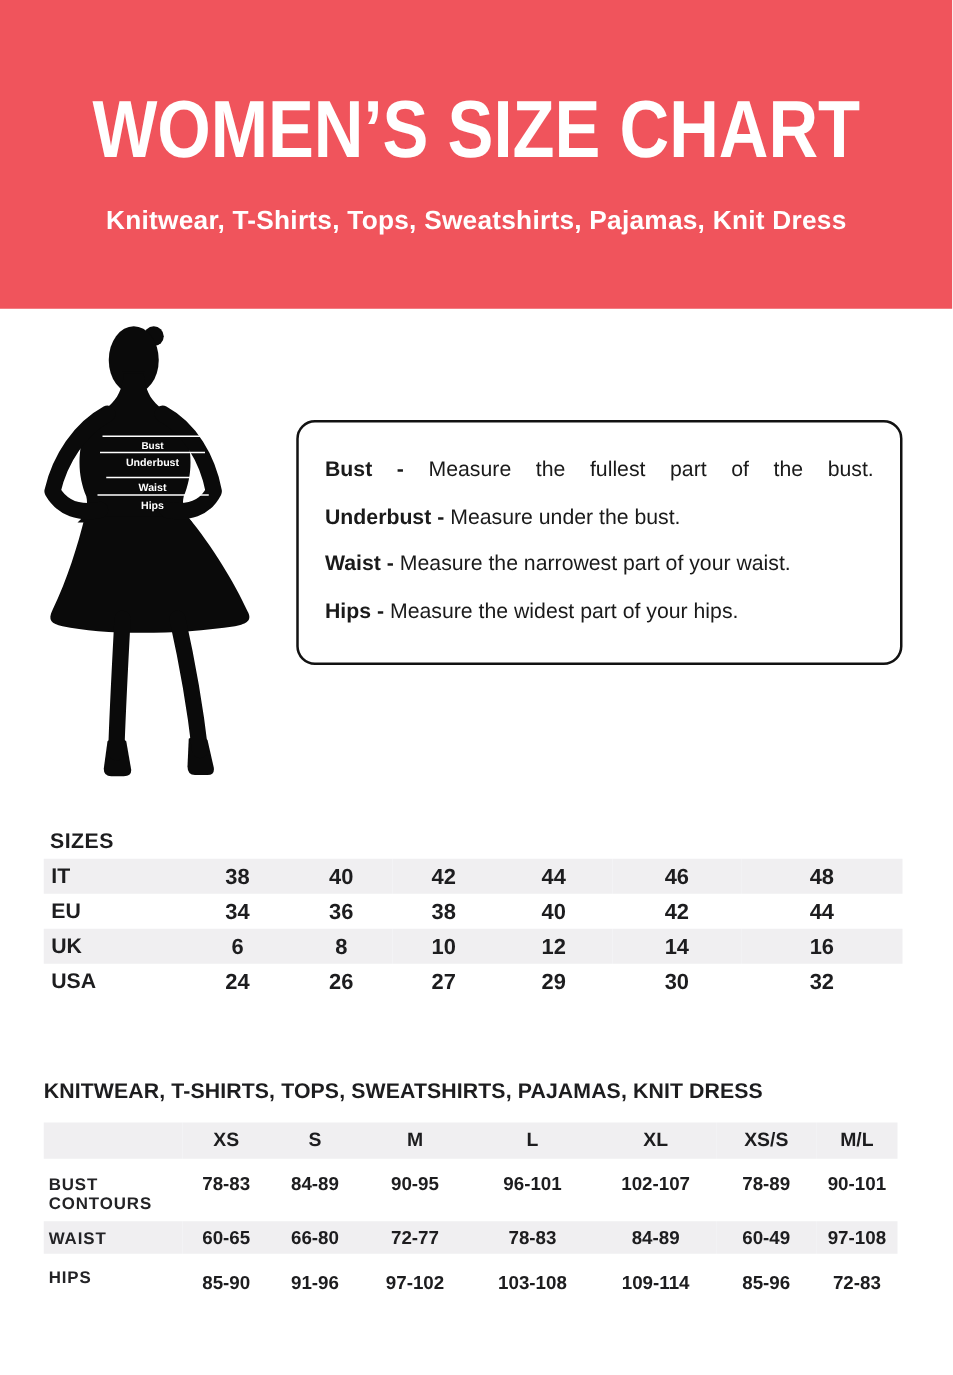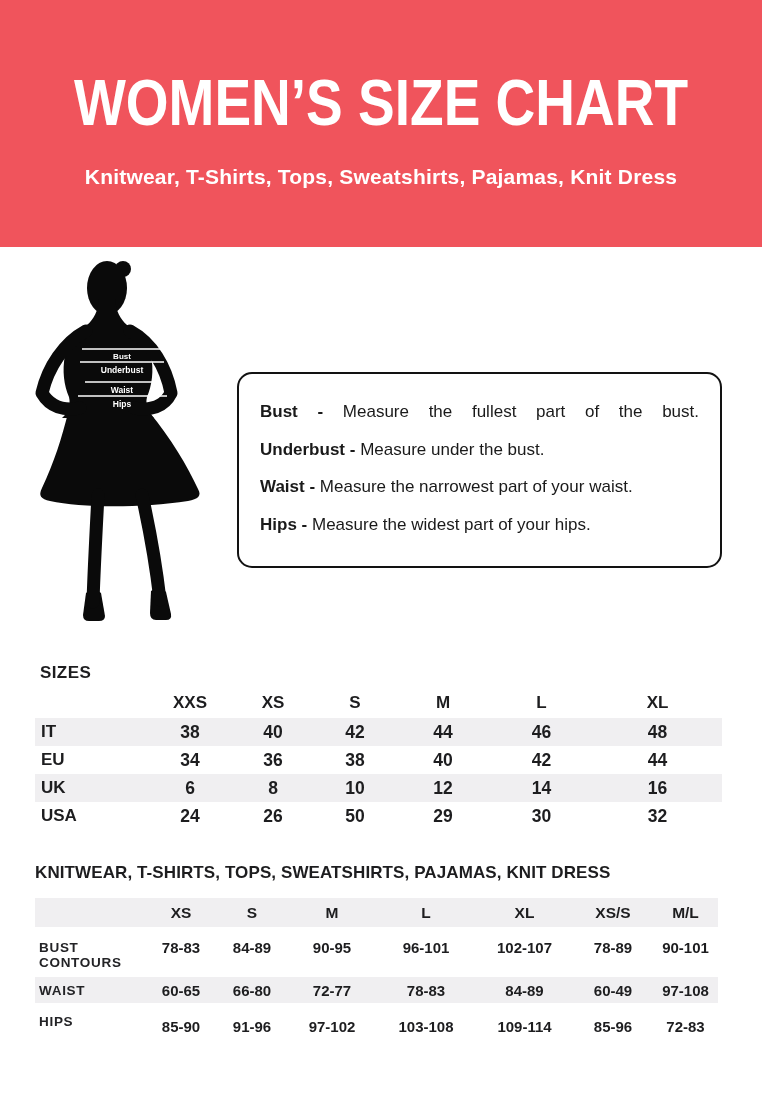--- a/index.html
+++ b/index.html
@@ -57,21 +57,21 @@
   .figure-wrap svg { display: block; width: 100%; height: 100%; }
   .fig-label {
     fill: #ffffff;
     font-family: "Liberation Sans", sans-serif;
     font-weight: bold;
   }
 
   
   .guide-box {
     position: absolute;
-    left: 237px; top: 372px;
+    left: 237px; top: 336px;
     width: 485px; height: 196px;
     border: 2.5px solid #121212;
     border-radius: 15px;
     background: #ffffff;
     padding: 27px 21px 0 21px;
     font-size: 17px;
     line-height: 21px;
   }
   .guide-line { margin-bottom: 16.5px; color: #1a1a1a; }
   .guide-line.justify { text-align: justify; text-align-last: justify; }
@@ -233,29 +233,20 @@
     <colgroup>
       <col style="width:113px">
         <col style="width:84px">
         <col style="width:82px">
       <col style="width:82px">
         <col style="width:94px">
         <col style="width:103px">
         <col style="width:129px">
     </colgroup>
     <tbody>
-        <tr>
-      <th></th>
-      <th>XXS</th>
-      <th>XS</th>
-      <th>S</th>
-      <th>M</th>
-      <th>L</th>
-      <th>XL</th>
-    </tr>
     <tr class="alt-row">
       <td class="row-label">IT</td>
       <td>38</td>
       <td>40</td>
       <td>42</td>
       <td>44</td>
       <td>46</td>
       <td>48</td>
     </tr>
     <tr>
@@ -273,21 +264,21 @@
       <td>8</td>
       <td>10</td>
       <td>12</td>
       <td>14</td>
       <td>16</td>
     </tr>
     <tr>
       <td class="row-label">USA</td>
       <td>24</td>
       <td>26</td>
-      <td>50</td>
+      <td>27</td>
       <td>29</td>
       <td>30</td>
       <td>32</td>
     </tr>
   </tbody>
     </table>
 
   <div class="garment-heading">KNITWEAR, T-SHIRTS, TOPS, SWEATSHIRTS, PAJAMAS, KNIT DRESS</div>
   <table class="garment-table">
     <colgroup>

